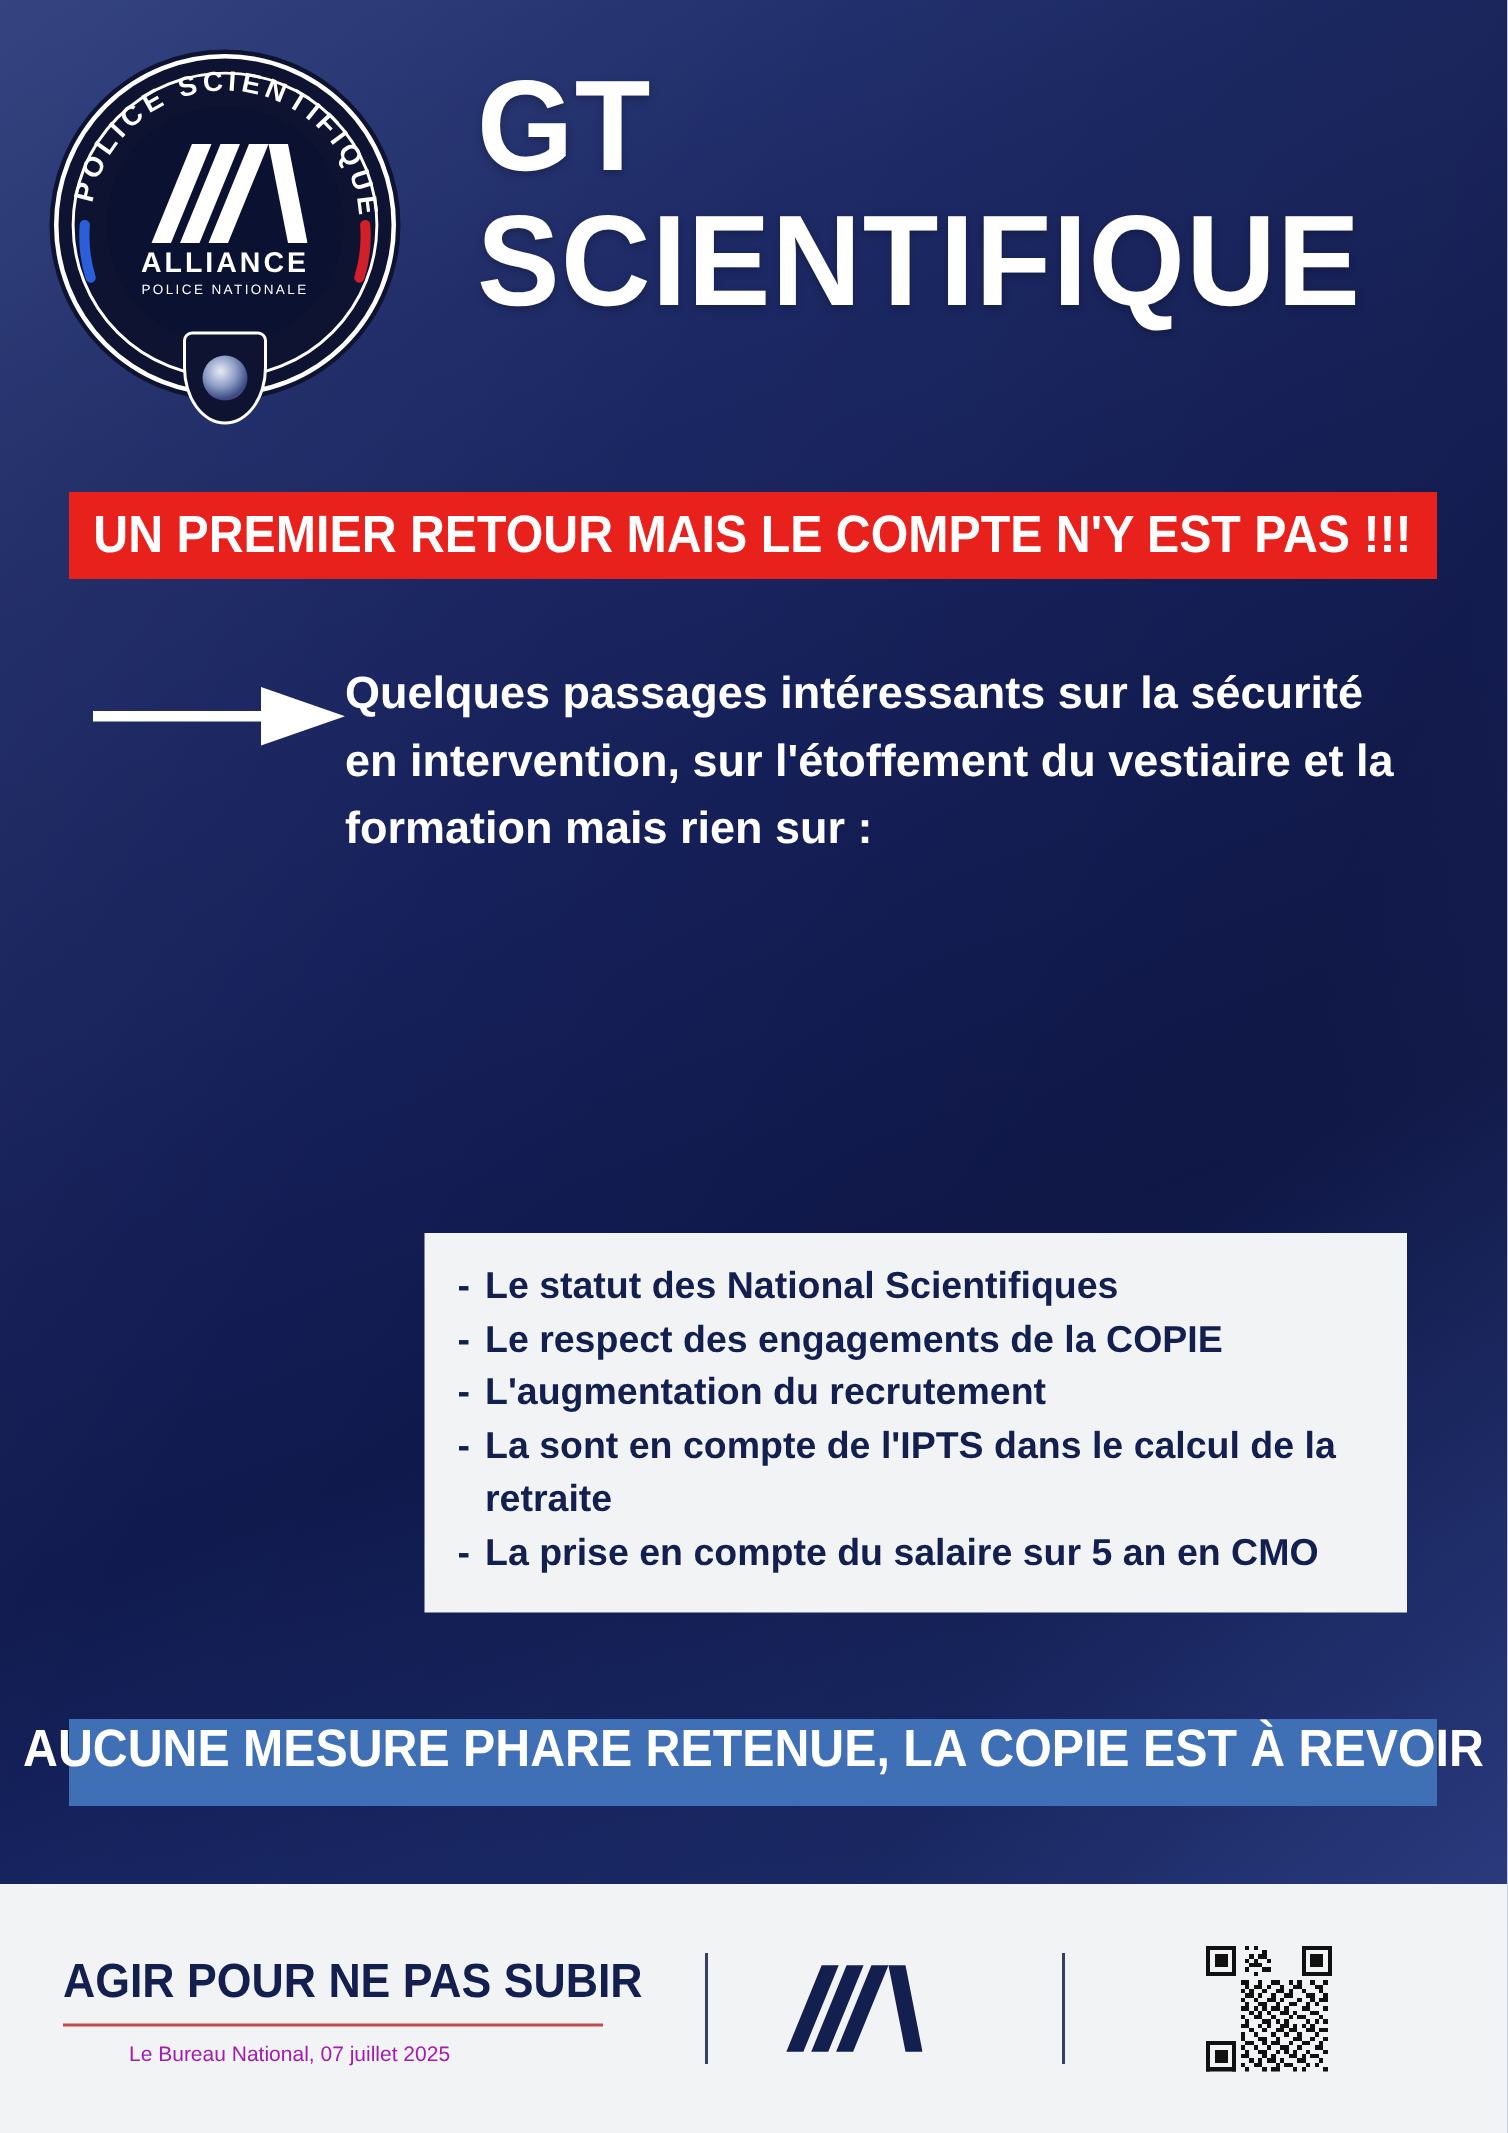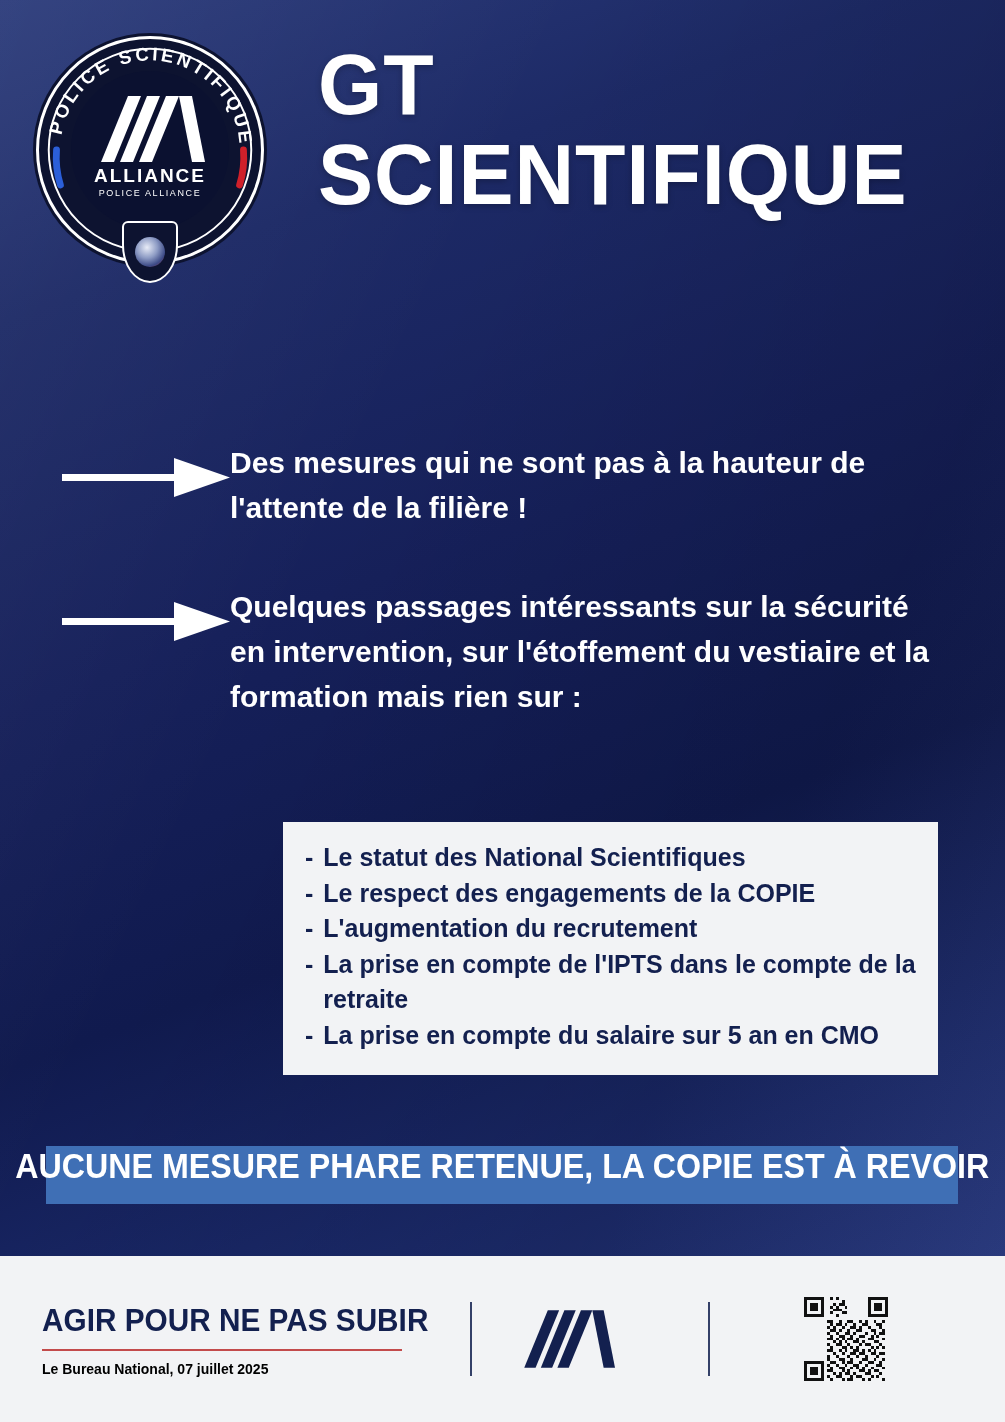--- a/index.html
+++ b/index.html
@@ -167,21 +167,21 @@
   }
   .footer-left { padding-left: 42px; width: 470px; }
   .footer-slogan {
     color: #13204f; font-weight: 700; font-size: 32px;
     transform: scaleX(0.93); transform-origin: left center;
     letter-spacing: 0px;
   }
   .footer-rule {
     width: 360px; height: 2px; background: #c34b4b; margin: 10px 0 10px 0;
   }
-  .footer-date { color: #000000; font-size: 14px; font-weight: 700; }
+  .footer-date { color: #a21caf; font-size: 14px; font-weight: 400; margin-left: 44px; }
   .footer-div {
     width: 2px; height: 74px; background: #13204f; opacity: .85;
   }
   .footer-mid { flex: 1; display: flex; align-items: center; justify-content: space-around; }
   .footer-chev { width: 96px; height: 66px; }
   .qr { width: 84px; height: 84px; margin-right: 70px; }
   .qr svg { display:block; }
 </style>
 </head>
 <body>
@@ -213,47 +213,41 @@
             <svg viewBox="0 0 110 66" aria-hidden="true">
               <g fill="#ffffff">
                 <polygon points="33,0 46,0 19,66 6,66"></polygon>
                 <polygon points="52,0 65,0 38,66 25,66"></polygon>
                 <polygon points="71,0 84,0 57,66 44,66"></polygon>
                 <polygon points="84,0 97,0 110,66 97,66"></polygon>
               </g>
             </svg>
           </div>
           <div class="logo-alliance">ALLIANCE</div>
-          <div class="logo-sub">POLICE ALLIANCE</div>
+          <div class="logo-sub">POLICE NATIONALE</div>
         </div>
 
         <div class="shield">
           <div class="shield-core"></div>
         </div>
       </div>
     </div>
 
     <div class="title-block">
       <div class="title-line">GT</div>
       <div class="title-line two">SCIENTIFIQUE</div>
     </div>
   </div>
 
+  <div class="red-banner">
+    <span>UN PREMIER RETOUR MAIS LE COMPTE N'Y EST PAS !!!</span>
+  </div>
 
   <div class="bullets">
 
-    <div class="bullet-row">
-      <div class="arrow">
-        <svg width="168" height="44" viewBox="0 0 168 44" aria-hidden="true">
-          <rect x="0" y="18" width="118" height="7" fill="#ffffff"></rect>
-          <polygon points="112,2 168,21.5 112,41" fill="#ffffff"></polygon>
-        </svg>
-      </div>
-      <div class="bullet-text">Des mesures qui ne sont pas à la hauteur de l'attente de la filière !</div>
-    </div>
 
     <div class="bullet-row">
       <div class="arrow">
         <svg width="168" height="44" viewBox="0 0 168 44" aria-hidden="true">
           <rect x="0" y="18" width="118" height="7" fill="#ffffff"></rect>
           <polygon points="112,2 168,21.5 112,41" fill="#ffffff"></polygon>
         </svg>
       </div>
       <div class="bullet-text">Quelques passages intéressants sur la sécurité en intervention, sur l'étoffement du vestiaire et la formation mais rien sur :</div>
     </div>
@@ -268,21 +262,21 @@
       <li>
         <span class="li-dash">-</span>
         <span class="li-text">Le respect des engagements de la COPIE</span>
       </li>
       <li>
         <span class="li-dash">-</span>
         <span class="li-text">L'augmentation du recrutement</span>
       </li>
       <li>
         <span class="li-dash">-</span>
-        <span class="li-text">La prise en compte de l'IPTS dans le compte de la retraite</span>
+        <span class="li-text">La sont en compte de l'IPTS dans le calcul de la retraite</span>
       </li>
       <li>
         <span class="li-dash">-</span>
         <span class="li-text">La prise en compte du salaire sur 5 an en CMO</span>
       </li>
     </ul>
   </div>
 
   <div class="blue-banner">
     <span>AUCUNE MESURE PHARE RETENUE, LA COPIE EST À REVOIR</span>

